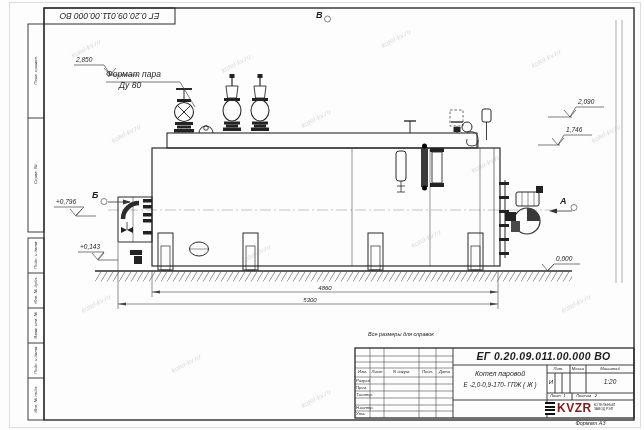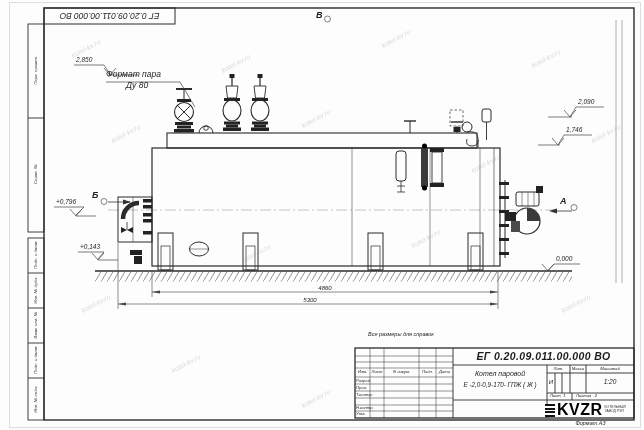--- a/index.html
+++ b/index.html
@@ -9,21 +9,21 @@
   .vlbl{position:absolute;font-style:italic;font-size:4.4px;text-align:center;
         transform:rotate(-90deg);color:#333;line-height:1;}
   .ctr{text-align:center;}
   .stamp180{transform:rotate(180deg);}
   .wm{position:absolute;font-size:7px;color:rgba(150,150,150,0.33);transform:rotate(-28deg);
       font-style:italic;white-space:nowrap;pointer-events:none;}
   svg{position:absolute;left:0;top:0;}
   .logo-bars{display:inline-block;width:10px;height:13px;vertical-align:middle;
       background:repeating-linear-gradient(180deg,#111 0 2px,#fff 2px 3.6px);}
   .logo-wrap{position:absolute;left:545px;top:401px;display:flex;align-items:center;gap:2px;}
-  .logo-kvzr{font-weight:bold;font-size:16px;letter-spacing:.5px;font-style:normal;color:#000000;}
+  .logo-kvzr{font-weight:bold;font-size:12px;letter-spacing:.5px;font-style:normal;color:#7f1d1d;}
   .logo-sub{font-size:3.4px;line-height:1.15;color:#333;font-style:normal;}
 </style>
 </head>
 <body>
 
 <div id="sheet">
 
 <svg width="644" height="430" viewBox="0 0 644 430">
   <defs>
     <pattern id="hatch" width="6" height="10" patternUnits="userSpaceOnUse">
@@ -275,21 +275,21 @@
 
 <div class="vlbl" style="left:-11px;top:68px;width:94px;">Перв. примен.</div>
 <div class="vlbl" style="left:-21px;top:172px;width:114px;">Справ. №</div>
 <div class="vlbl" style="left:18.5px;top:253px;width:35px;">Подп. и дата</div>
 <div class="vlbl" style="left:18.5px;top:288px;width:35px;">Инв. № дубл.</div>
 <div class="vlbl" style="left:18.5px;top:323px;width:35px;">Взам. инв. №</div>
 <div class="vlbl" style="left:18.5px;top:358px;width:35px;">Подп. и дата</div>
 <div class="vlbl" style="left:15px;top:397px;width:42px;">Инв. № подл.</div>
 
 <div class="lbl" style="left:106px;top:70px;font-size:8.5px;">Формат пара</div>
-<div class="lbl" style="left:126px;top:81px;font-size:8.5px;">Ду 80</div>
+<div class="lbl" style="left:119px;top:81px;font-size:8.5px;">Ду 80</div>
 <div class="lbl" style="left:76px;top:57px;font-size:6.5px;">2,850</div>
 <div class="lbl" style="left:578px;top:99px;font-size:6.5px;">2,090</div>
 <div class="lbl" style="left:566px;top:127px;font-size:6.5px;">1,746</div>
 <div class="lbl" style="left:56px;top:199px;font-size:6.5px;">+0,796</div>
 <div class="lbl" style="left:80px;top:244px;font-size:6.5px;">+0,143</div>
 <div class="lbl" style="left:556px;top:256px;font-size:6.5px;">0,000</div>
 <div class="lbl ctr" style="left:305px;top:285px;width:40px;font-size:6px;">4860</div>
 <div class="lbl ctr" style="left:290px;top:297px;width:40px;font-size:6px;">5300</div>
 <div class="lbl" style="left:92px;top:191px;font-size:9px;font-weight:bold;">Б</div>
 <div class="lbl" style="left:560px;top:197px;font-size:9px;font-weight:bold;">А</div>

